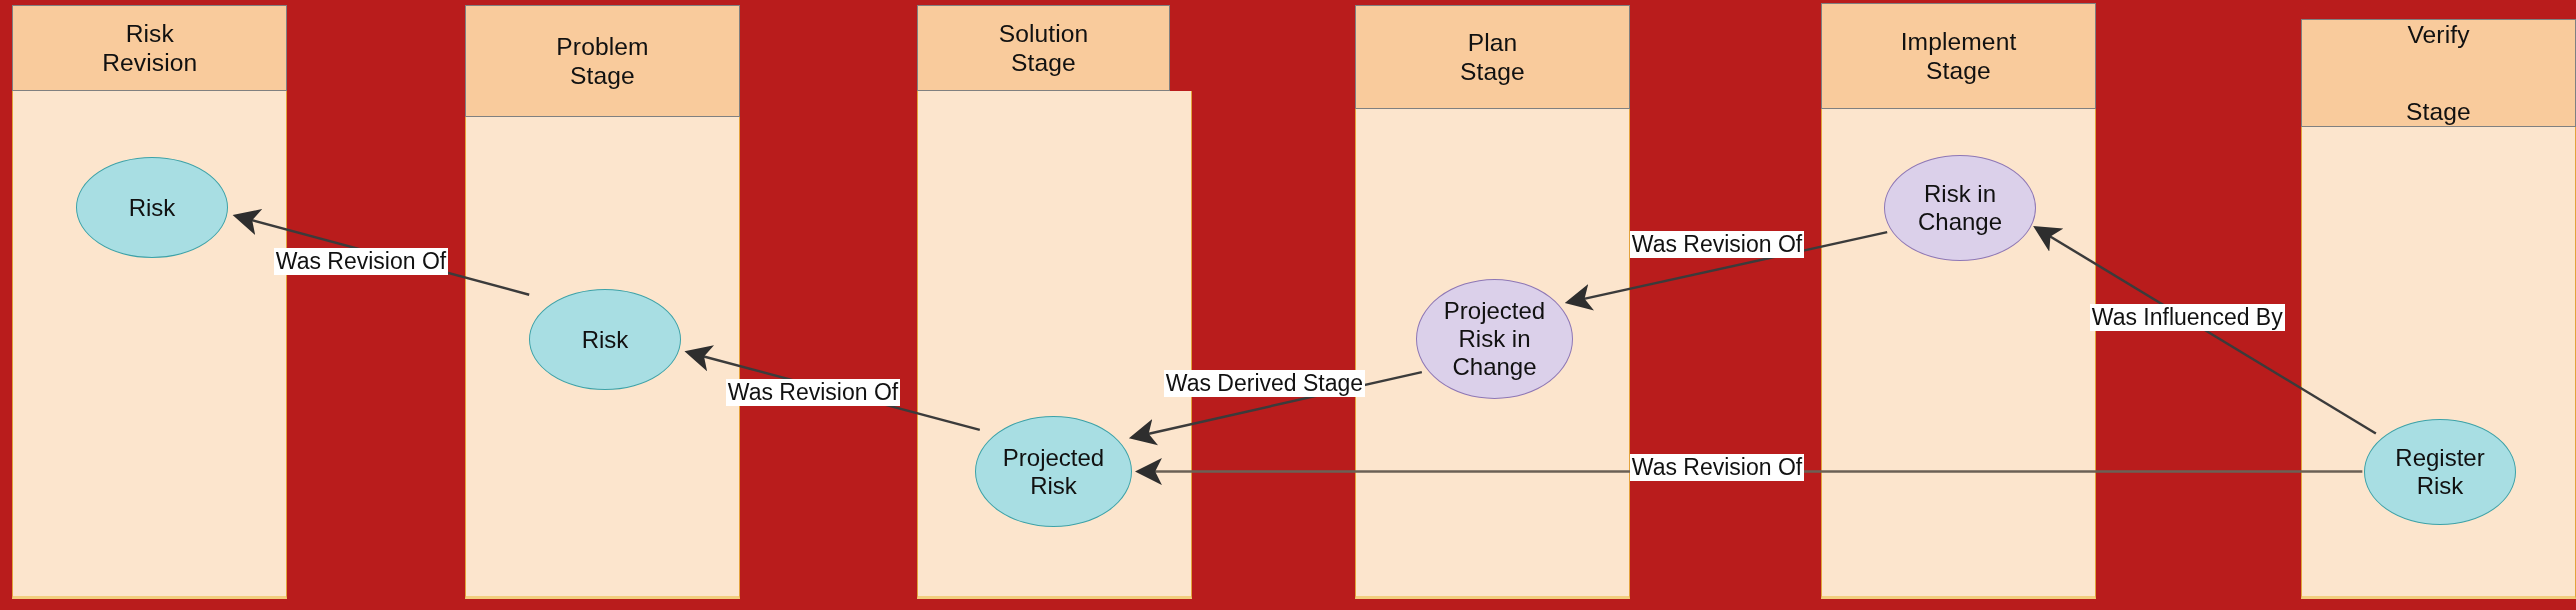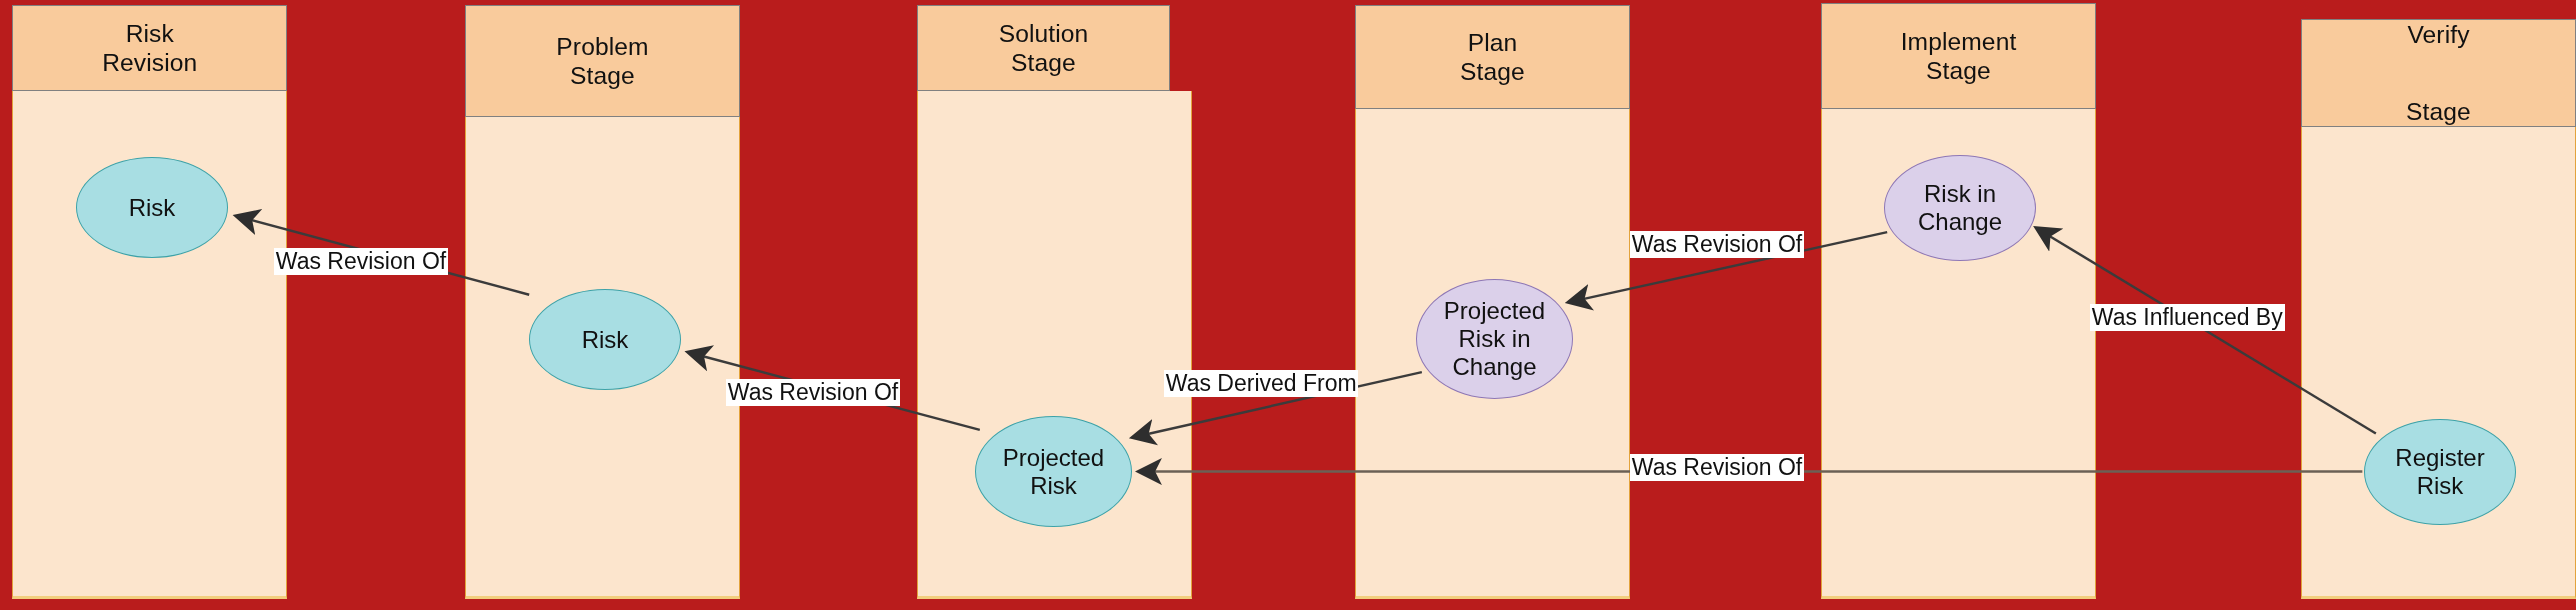--- a/index.html
+++ b/index.html
@@ -100,19 +100,19 @@
     <div class="nline">Change</div>
   </div>
 
   <div class="node teal" style="left:2364px;top:419px;width:152px;height:106px;">
     <div class="nline">Register</div>
     <div class="nline">Risk</div>
   </div>
 
   <div class="edge-label" style="left:274px;top:248px;">Was Revision Of</div>
   <div class="edge-label" style="left:726px;top:379px;">Was Revision Of</div>
-  <div class="edge-label" style="left:1164px;top:370px;">Was Derived From</div>
+  <div class="edge-label" style="left:1164px;top:370px;">Was Derived Stage</div>
   <div class="edge-label" style="left:1630px;top:231px;">Was Revision Of</div>
   <div class="edge-label" style="left:2082px;top:304px;margin-left:8px;">Was Influenced By</div>
   <div class="edge-label" style="left:1630px;top:454px;">Was Revision Of</div>
 
 </div>
 
 
 </body></html>

